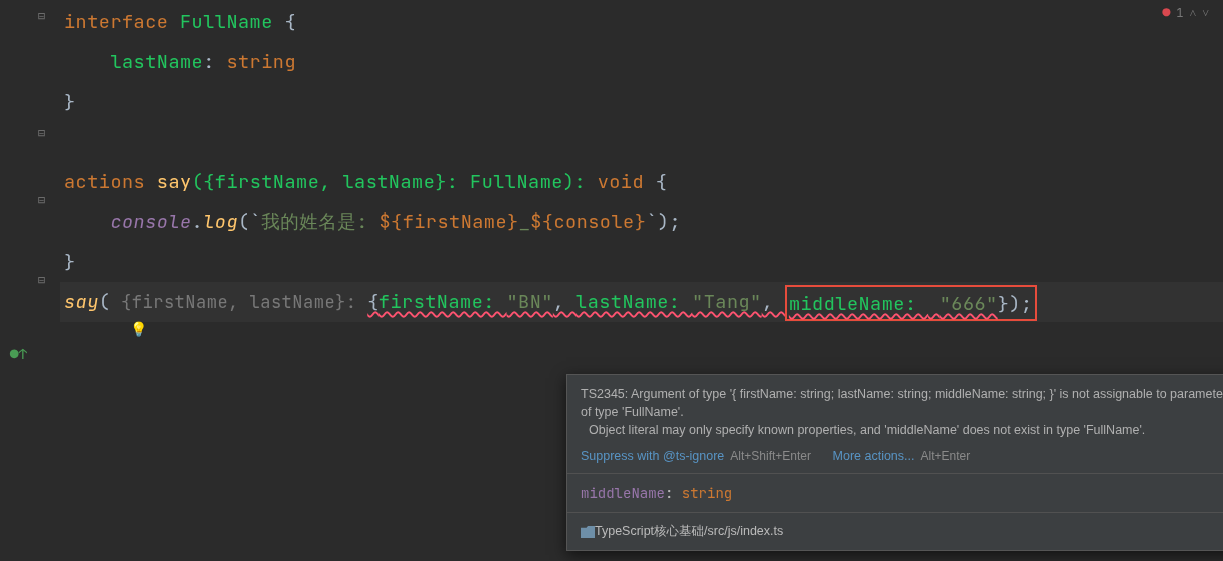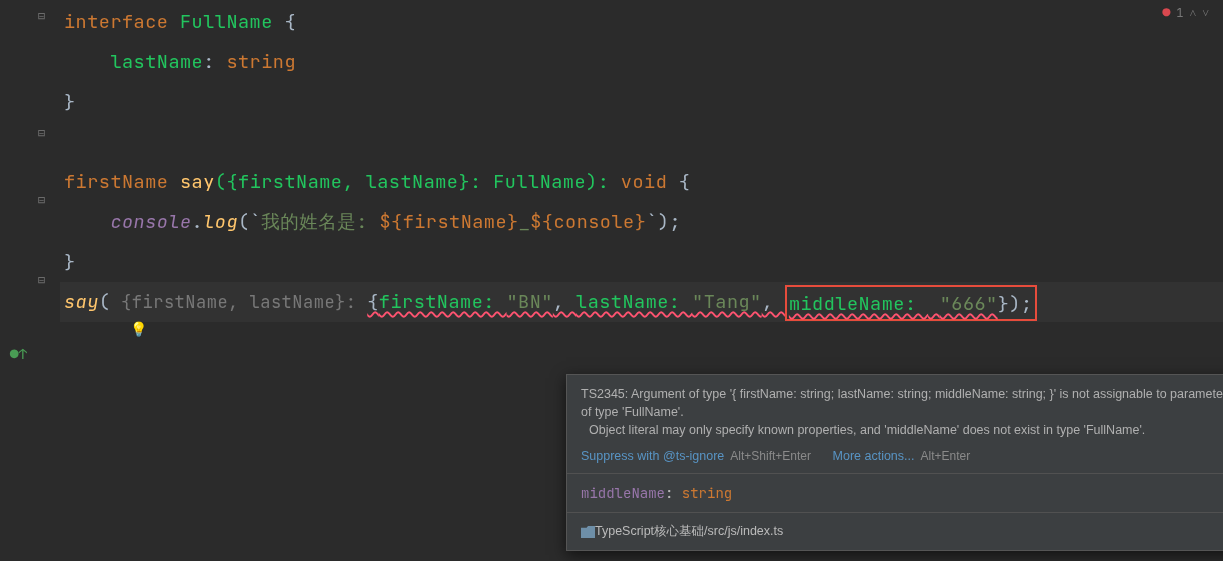--- a/index.html
+++ b/index.html
@@ -157,21 +157,21 @@
     <span class="run-icon" style="top:345px;">●↑</span>
   </div>
 
   <div class="code-area">
     <span class="bulb" style="top:320px;">💡</span>
 
     <div class="line"><span class="kw">interface</span> <span class="id">FullName</span> <span class="punc">{</span></div>
     <div class="line">    <span class="id">lastName</span><span class="punc">: </span><span class="kw">string</span></div>
     <div class="line"><span class="punc">}</span></div>
     <div class="line"></div>
-    <div class="line"><span class="kw">firstName</span> <span class="fnname">say</span><span class="id">({firstName, lastName}: FullName): </span><span class="kw">void</span><span class="punc"> {</span></div>
+    <div class="line"><span class="kw">actions</span> <span class="fnname">say</span><span class="id">({firstName, lastName}: FullName): </span><span class="kw">void</span><span class="punc"> {</span></div>
     <div class="line">    <span class="console">console</span><span class="punc">.</span><span class="fn">log</span><span class="punc">(`</span><span class="tmpl">我的姓名是: </span><span class="kw">${firstName}</span><span class="tmpl">_</span><span class="kw">${console}</span><span class="punc">`);</span></div>
     <div class="line"><span class="punc">}</span></div>
     <div class="line hl-line"><span class="fn">say</span><span class="punc">(</span><span class="param-hint"> {firstName, lastName}: </span><span class="err-underline"><span class="punc">{</span><span class="id">firstName: </span><span class="str">"BN"</span><span class="punc">, </span><span class="id">lastName: </span><span class="str">"Tang"</span><span class="punc">, </span></span><span class="highlight-box"><span class="err-underline"><span class="id">middleName: </span> <span class="str">"666"</span></span><span class="punc">}</span><span class="punc">);</span></span></div>
   </div>
 </div>
 
 <div class="problems-badge">
   <span class="err-dot">●</span>
   <span>1</span>
   <span>˄</span>

